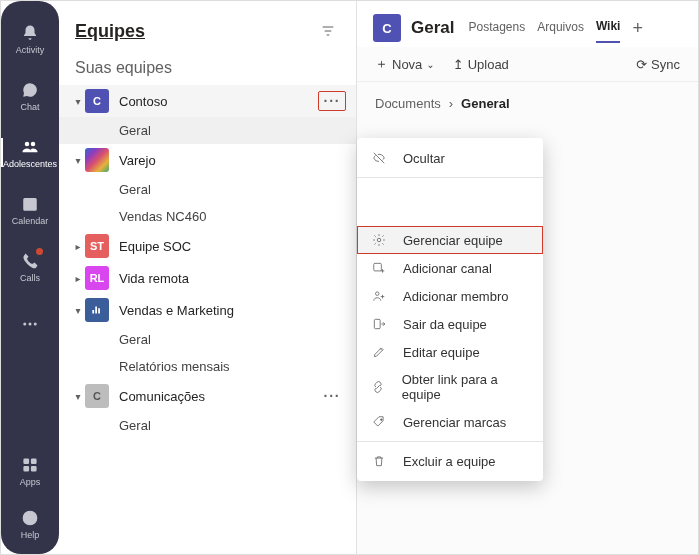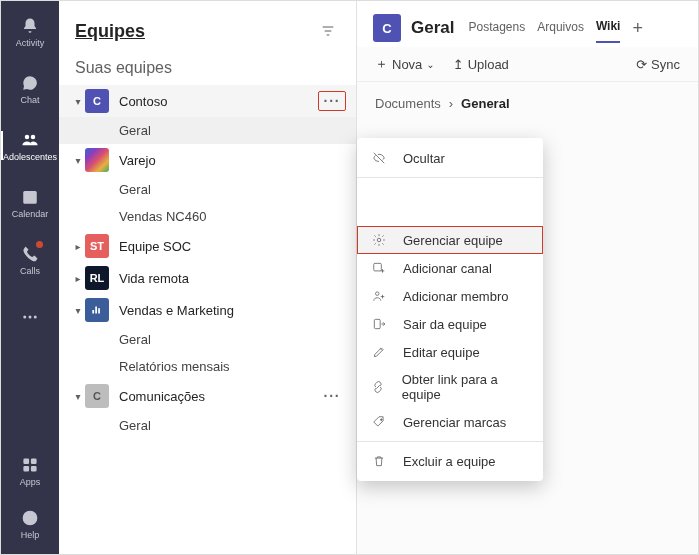--- a/index.html
+++ b/index.html
@@ -1,19 +1,19 @@
 <!DOCTYPE html>
 <html><head>
 <meta charset="utf-8">
 <style>
   * { box-sizing: border-box; margin: 0; padding: 0; }
   body { font-family: "Segoe UI", -apple-system, sans-serif; font-size: 14px; color: #252423; background: #fff; width: 699px; height: 555px; overflow: hidden; border: 1px solid #ddd; }
   .app { display: flex; height: 100%; }
   
-  .rail { width: 58px; background: #33344a; display: flex; flex-direction: column; align-items: center; padding-top: 4px; gap: 4px; }
+  .rail { width: 58px; background: #33344a; display: flex; flex-direction: column; align-items: center; padding-top: 11px; gap: 4px; border-radius: 20px; }
   .rail-item { width: 100%; height: 53px; display: flex; flex-direction: column; align-items: center; justify-content: center; color: #c7c7d1; cursor: pointer; font-size: 9px; gap: 2px; position: relative; }
   .rail-item.active { color: #fff; }
   .rail-item.active::before { content:""; position:absolute; left:0; top:12px; bottom:12px; width:2px; background:#fff; }
   .rail-item .ico { width: 20px; height: 20px; display:flex; align-items:center; justify-content:center; }
   .rail-item .dot { position:absolute; top:8px; right:16px; width:7px; height:7px; background:#cc4a31; border-radius:50%; }
   .rail-bottom { margin-top: auto; padding-bottom: 4px; width:100%; display:flex; flex-direction:column; align-items:flex-start; }
   .rail-item svg { fill: currentColor; }
   
   .teams-pane { width: 298px; border-right: 1px solid #e1e1e1; display:flex; flex-direction:column; background:#fff; }
   .teams-header { display:flex; align-items:center; justify-content:space-between; padding: 18px 16px 10px 16px; text-decoration: underline; }
@@ -161,21 +161,21 @@
       <div class="channel-row">Vendas NC460</div>
 
       <div class="team-row">
         <span class="chev">▸</span>
         <span class="avatar" style="background:#e55f5f">ST</span>
         <span class="team-name">Equipe SOC</span>
       </div>
 
       <div class="team-row">
         <span class="chev">▸</span>
-        <span class="avatar" style="background:#0f172a">RL</span>
+        <span class="avatar" style="background:#d946ef">RL</span>
         <span class="team-name">Vida remota</span>
       </div>
 
       <div class="team-row">
         <span class="chev">▾</span>
         <span class="avatar" style="background:#3b5e9a">
           <svg viewBox="0 0 24 24" width="14" height="14" fill="#fff">
               <path d="M4 18h3v-6H4v6zm5 0h3V6H9v12zm5 0h3v-9h-3v9z"></path>
             </svg>
         </span>

